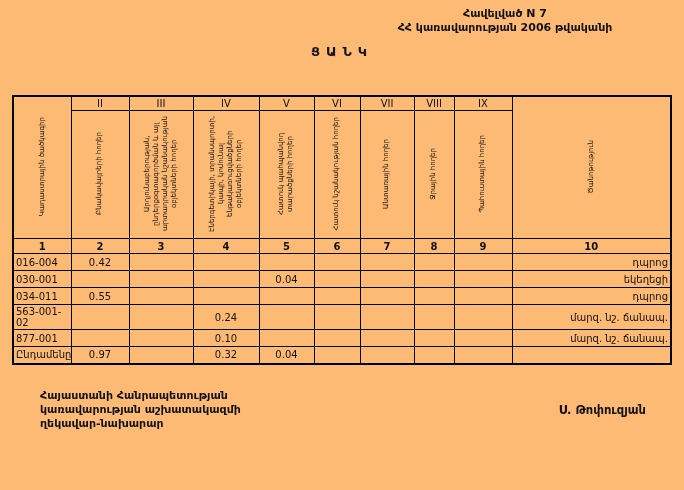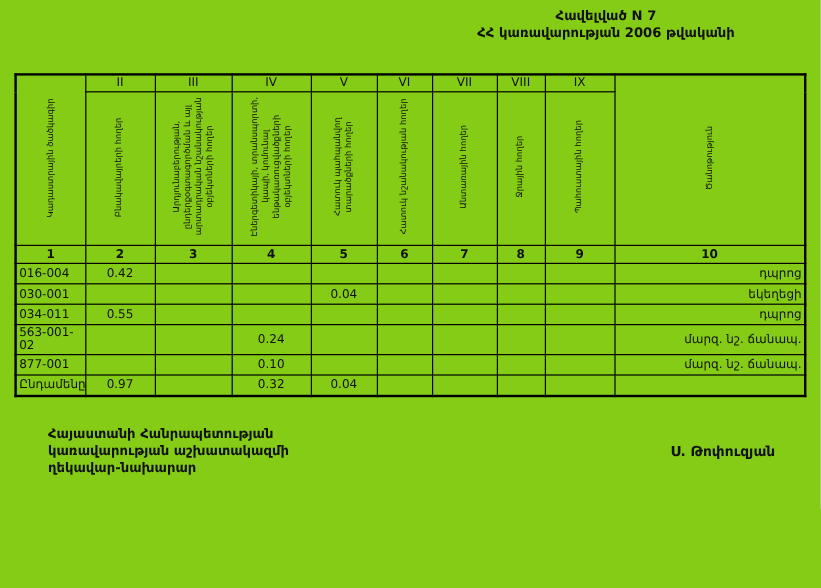--- a/index.html
+++ b/index.html
@@ -1,19 +1,19 @@
 <!DOCTYPE html>
 <html><head>
 <meta charset="utf-8">
 <style>
   html,body{margin:0;padding:0;background:#e8e8e4;}
   .page{
     position:relative;
     width:684px;height:490px;
-    background:#84cc16;
+    background:#fdba74;
     color:#111;
     font-family:"DejaVu Sans",sans-serif;
     overflow:hidden;
     box-sizing:border-box;
   }
   .doc-header{
     margin:7px 14px 0 auto;
     width:330px;
     text-align:center;
     font-size:11px;
@@ -32,21 +32,21 @@
     font-size:10.5px;
     font-weight:bold;
     line-height:1.35;
     margin-top:6px;
   }
   .doc-sub .plain{
     font-weight:normal;
     font-size:10px;
   }
   table.land{
-    margin:26px auto 0 auto;
+    margin:36px auto 0 auto;
     width:658px;
     border-collapse:collapse;
     table-layout:fixed;
     border:2px solid #000;
   }
   table.land td, table.land th{
     border:1px solid #000;
     padding:1px 2px;
     font-size:10px;
     font-weight:normal;
@@ -89,20 +89,21 @@
 </head>
 <body>
 
 <div class="page">
 
   <div class="doc-header">
     <div>Հավելված N 7</div>
     <div>ՀՀ կառավարության 2006 թվականի</div>
   </div>
 
+  <div class="doc-title">ՑԱՆԿ</div>
 
 
   <table class="land">
     <colgroup>
       <col style="width:58px">
         <col style="width:58px">
         <col style="width:64px">
       <col style="width:66px">
         <col style="width:55px">
         <col style="width:46px">

